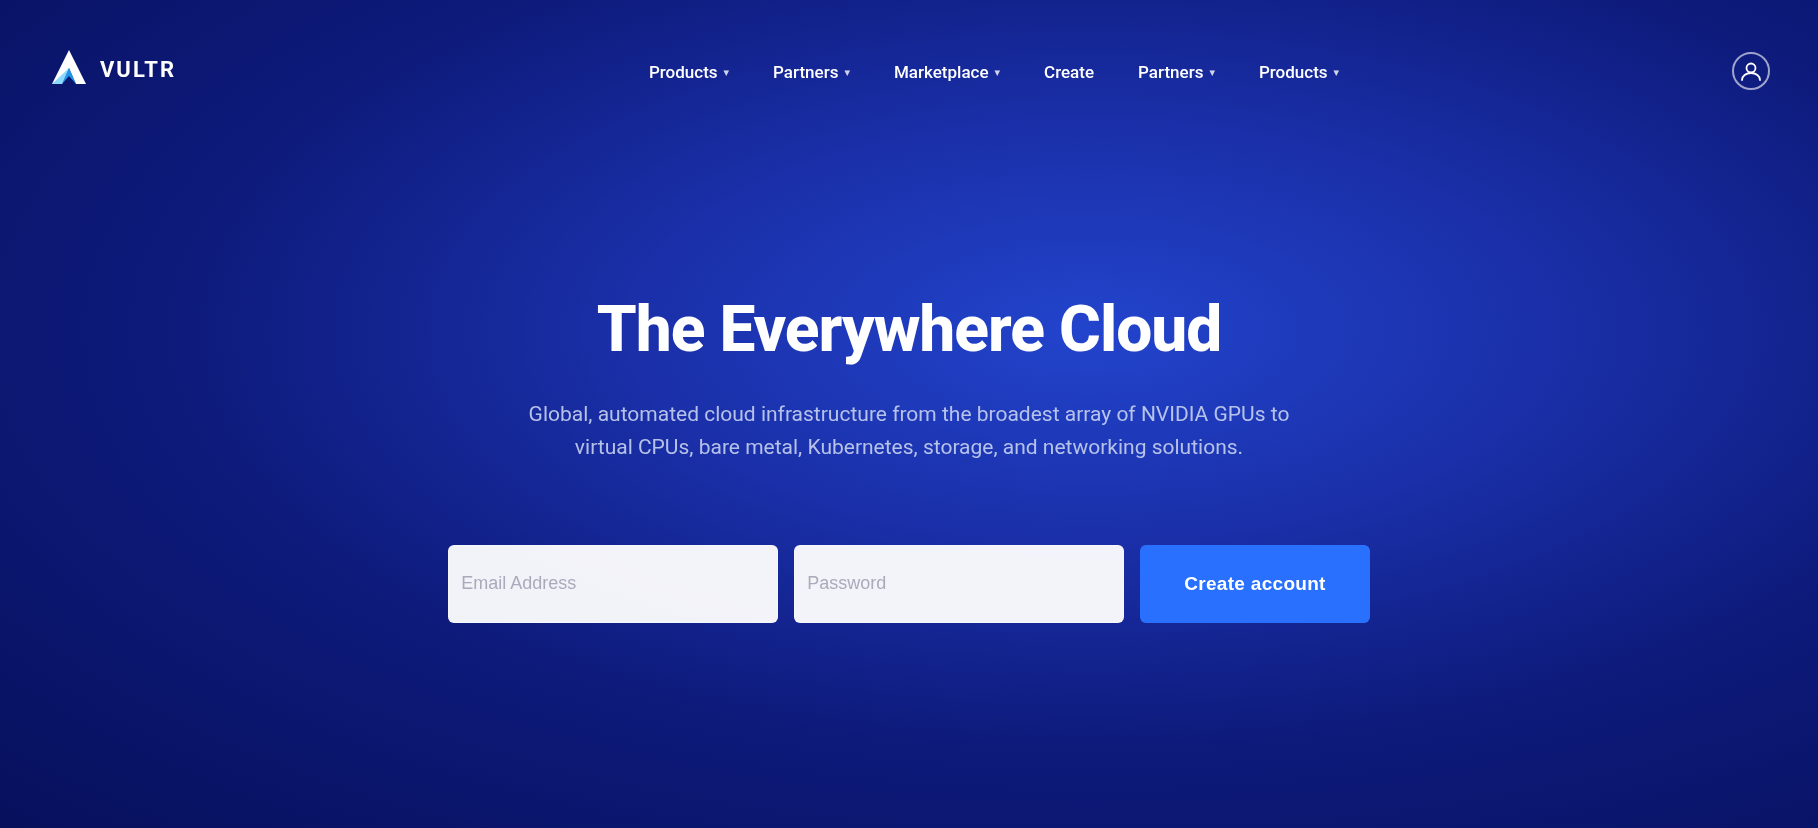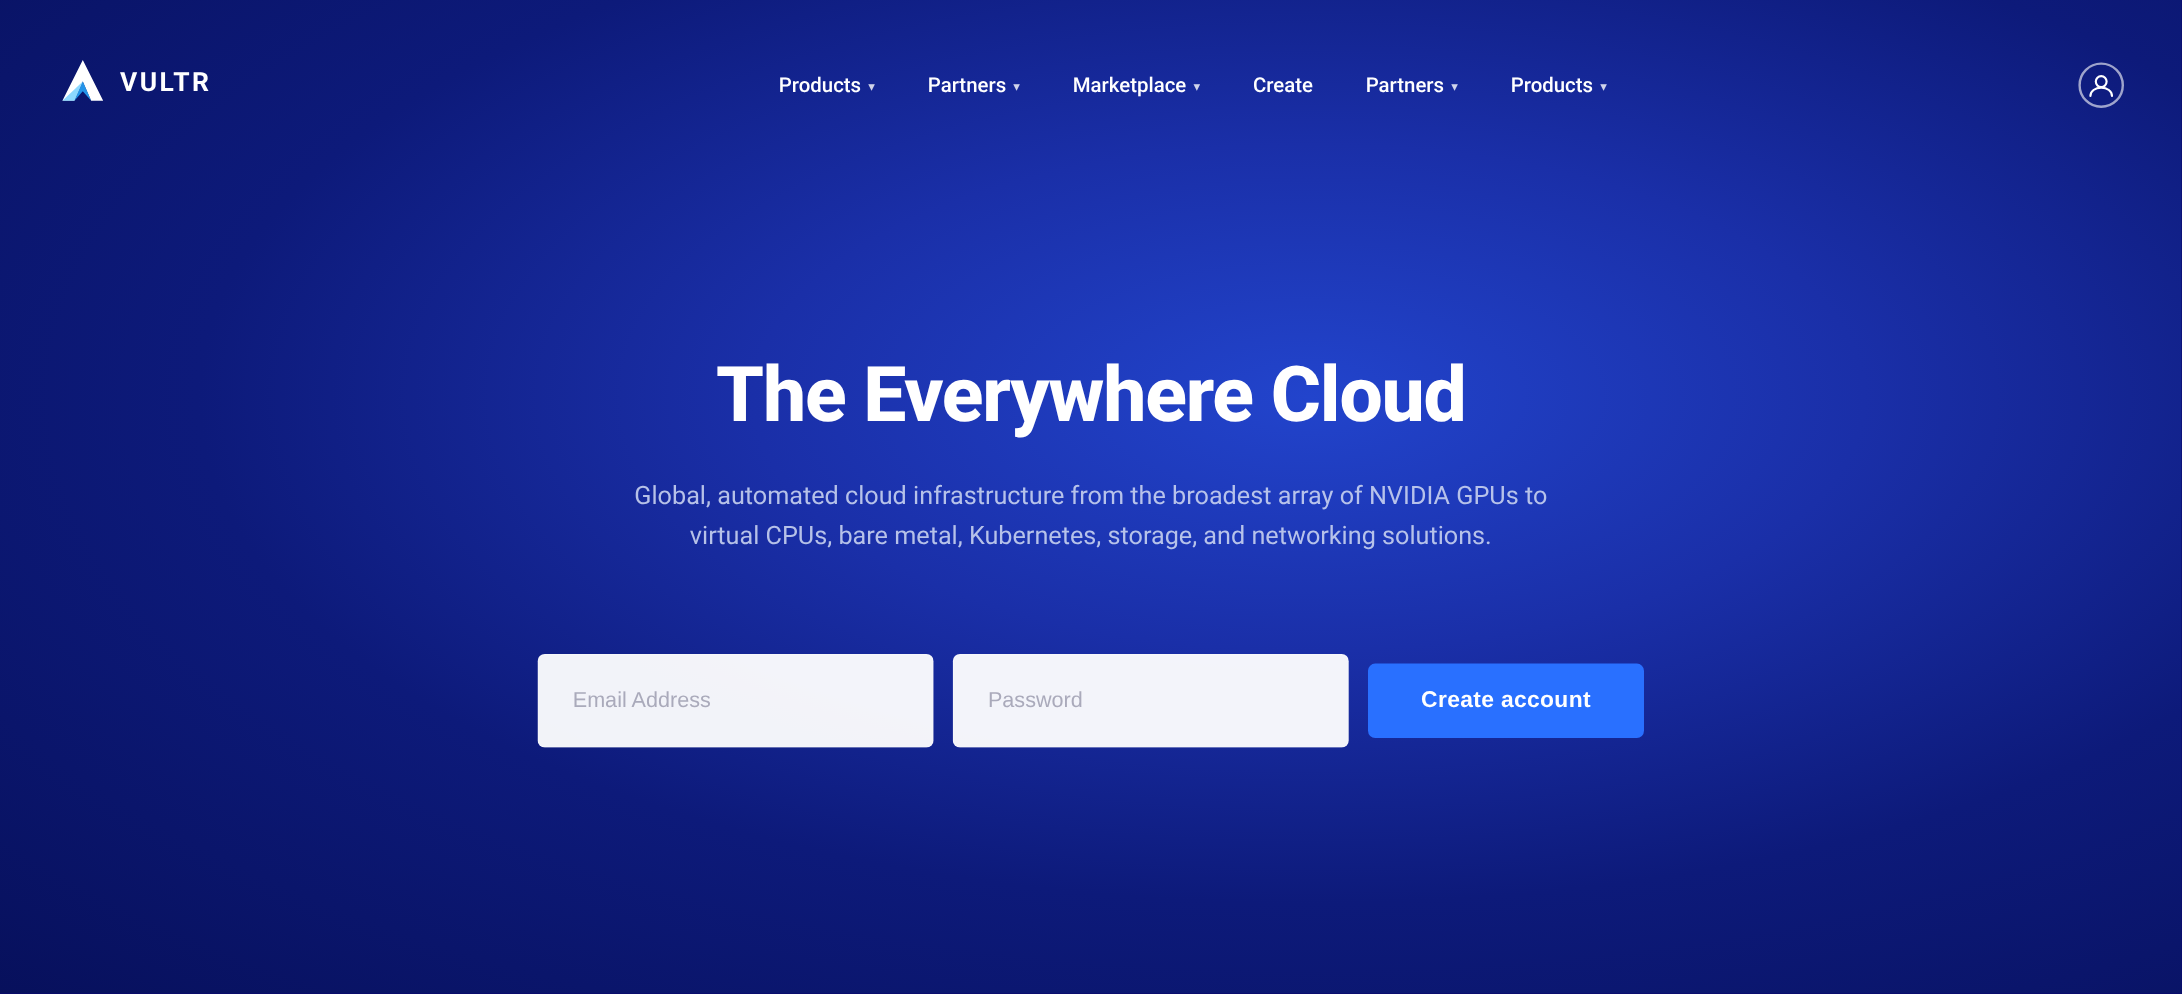--- a/index.html
+++ b/index.html
@@ -138,33 +138,33 @@
       justify-content: center;
     }
 
     .cta-input {
       flex: 1;
       max-width: 330px;
       height: 78px;
       border-radius: 6px;
       border: 1px solid rgba(255,255,255,0.3);
       background: rgba(255,255,255,0.95);
-      padding: 0 28px;
+      padding: 0 12px;
       font-size: 18px;
       color: #333;
       outline: none;
     }
 
     .cta-input::placeholder {
       color: #aab;
       font-size: 18px;
     }
 
     .cta-button {
-      height: 62px;
+      height: 78px;
       padding: 0 44px;
       background: #2970ff;
       color: #ffffff;
       font-size: 19px;
       font-weight: 700;
       border: none;
       border-radius: 6px;
       cursor: pointer;
       white-space: nowrap;
       letter-spacing: 0.3px;

